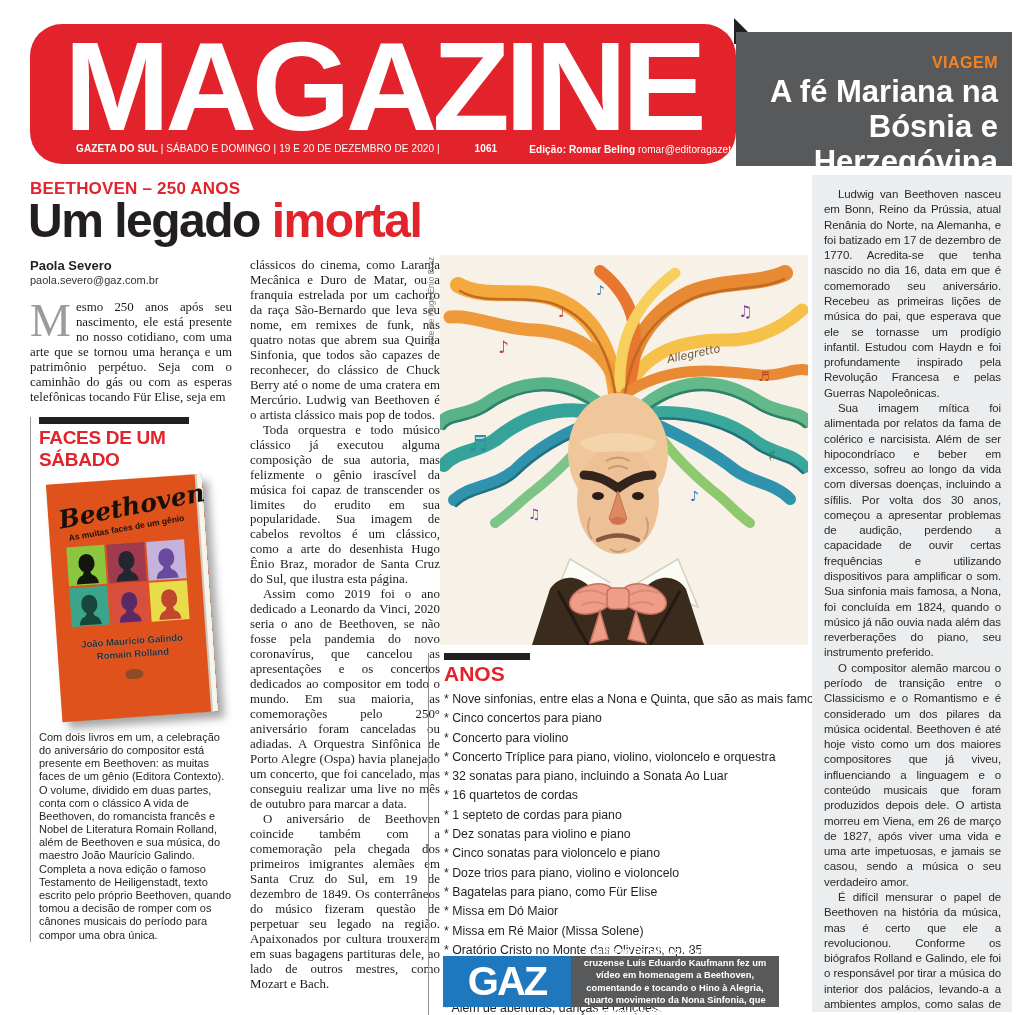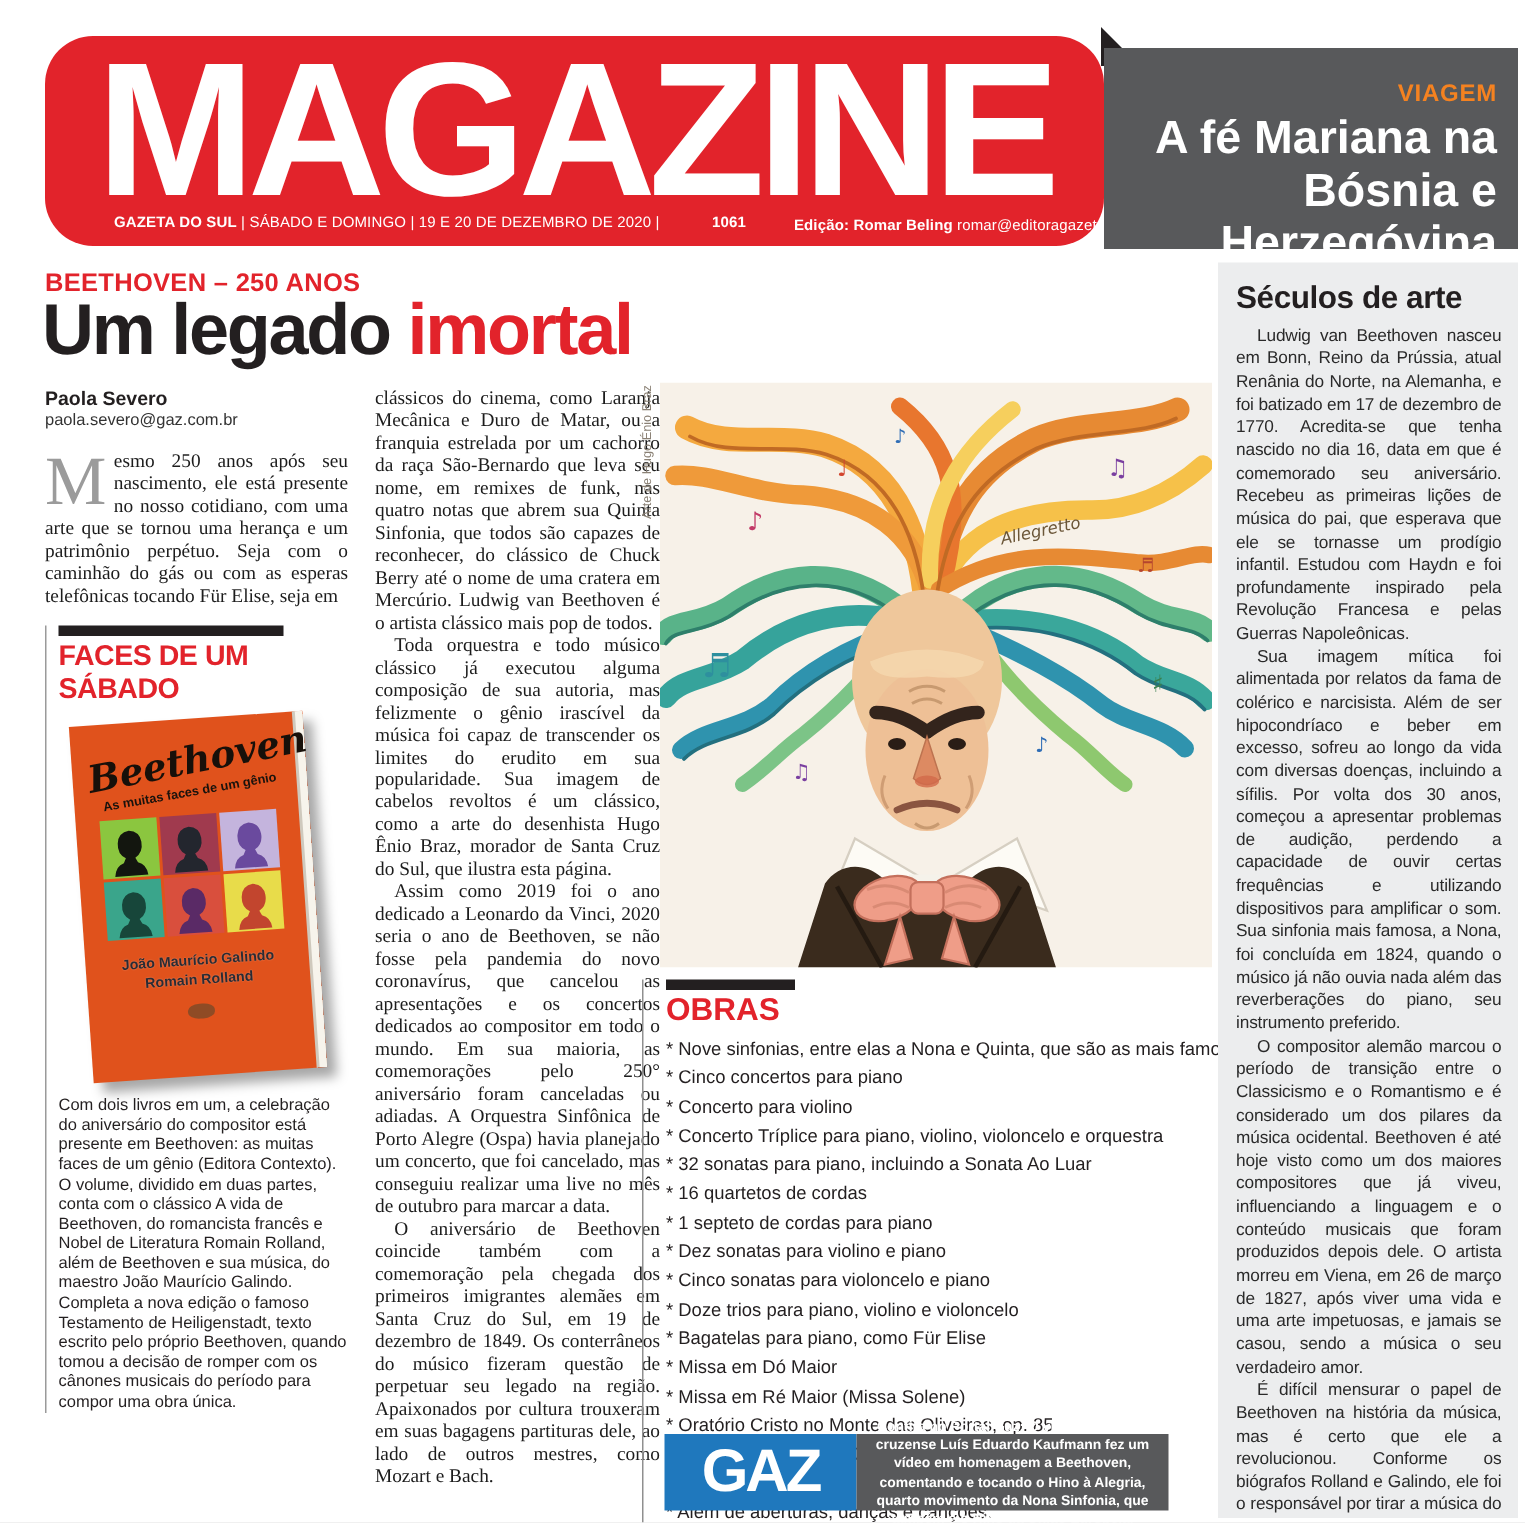--- a/index.html
+++ b/index.html
@@ -239,21 +239,21 @@
           <path d="M196,356 L206,388 L188,384 Z"></path>
           <rect x="167" y="333" width="22" height="21" rx="5"></rect>
         </g>
         <path d="M138,338 Q152,332 166,340 M142,350 Q154,344 166,350 M190,340 Q204,332 218,338 M190,350 Q202,344 214,350" stroke="#d98a74" stroke-width="2" fill="none"></path>
       </g>
     </svg>
   </div>
 
   <div class="obras">
     <div class="obras-bar"></div>
-    <div class="obras-title">OBRAS</div>
+    <div class="obras-title">ANOS</div>
     <div>
         <div class="obras-item">* Nove sinfonias, entre elas a Nona e Quinta, que são as mais famosas</div>
         <div class="obras-item">* Cinco concertos para piano</div>
         <div class="obras-item">* Concerto para violino</div>
         <div class="obras-item">* Concerto Tríplice para piano, violino, violoncelo e orquestra</div>
         <div class="obras-item">* 32 sonatas para piano, incluindo a Sonata Ao Luar</div>
         <div class="obras-item">* 16 quartetos de cordas</div>
         <div class="obras-item">* 1 septeto de cordas para piano</div>
         <div class="obras-item">* Dez sonatas para violino e piano</div>
         <div class="obras-item">* Cinco sonatas para violoncelo e piano</div>
@@ -267,21 +267,20 @@
         <div class="obras-item">* Além de aberturas, danças e canções.</div>
       </div>
   </div>
 
   <div class="gaz-strip">
     <div class="gaz-logo">GAZ</div>
     <div class="gaz-text">Confira no Portal Gaz: O violinista santa-cruzense Luís Eduardo Kaufmann fez um vídeo em homenagem a Beethoven, comentando e tocando o Hino à Alegria, quarto movimento da Nona Sinfonia, que também é o Hino da União Europeia.</div>
   </div>
 
   <div class="sidebar">
-    <div class="sidebar-title">Séculos de arte</div>
     <div>
         <p class="sb-p">Ludwig van Beethoven nasceu em Bonn, Reino da Prússia, atual Renânia do Norte, na Alemanha, e foi batizado em 17 de dezembro de 1770. Acredita-se que tenha nascido no dia 16, data em que é comemorado seu aniversário. Recebeu as primeiras lições de música do pai, que esperava que ele se tornasse um prodígio infantil. Estudou com Haydn e foi profundamente inspirado pela Revolução Francesa e pelas Guerras Napoleônicas.</p>
         <p class="sb-p">Sua imagem mítica foi alimentada por relatos da fama de colérico e narcisista. Além de ser hipocondríaco e beber em excesso, sofreu ao longo da vida com diversas doenças, incluindo a sífilis. Por volta dos 30 anos, começou a apresentar problemas de audição, perdendo a capacidade de ouvir certas frequências e utilizando dispositivos para amplificar o som. Sua sinfonia mais famosa, a Nona, foi concluída em 1824, quando o músico já não ouvia nada além das reverberações do piano, seu instrumento preferido.</p>
         <p class="sb-p">O compositor alemão marcou o período de transição entre o Classicismo e o Romantismo e é considerado um dos pilares da música ocidental. Beethoven é até hoje visto como um dos maiores compositores que já viveu, influenciando a linguagem e o conteúdo musicais que foram produzidos depois dele. O artista morreu em Viena, em 26 de março de 1827, após viver uma vida e uma arte impetuosas, e jamais se casou, sendo a música o seu verdadeiro amor.</p>
         <p class="sb-p">É difícil mensurar o papel de Beethoven na história da música, mas é certo que ele a revolucionou. Conforme os biógrafos Rolland e Galindo, ele foi o responsável por tirar a música do interior dos palácios, levando-a a ambientes amplos, como salas de concerto e teatros. No lugar de distrair alguns nobres, ele preferiu escrever para a burguesia e emocionar grandes multidões.</p>
       </div>
   </div>
 
 </div>
 

